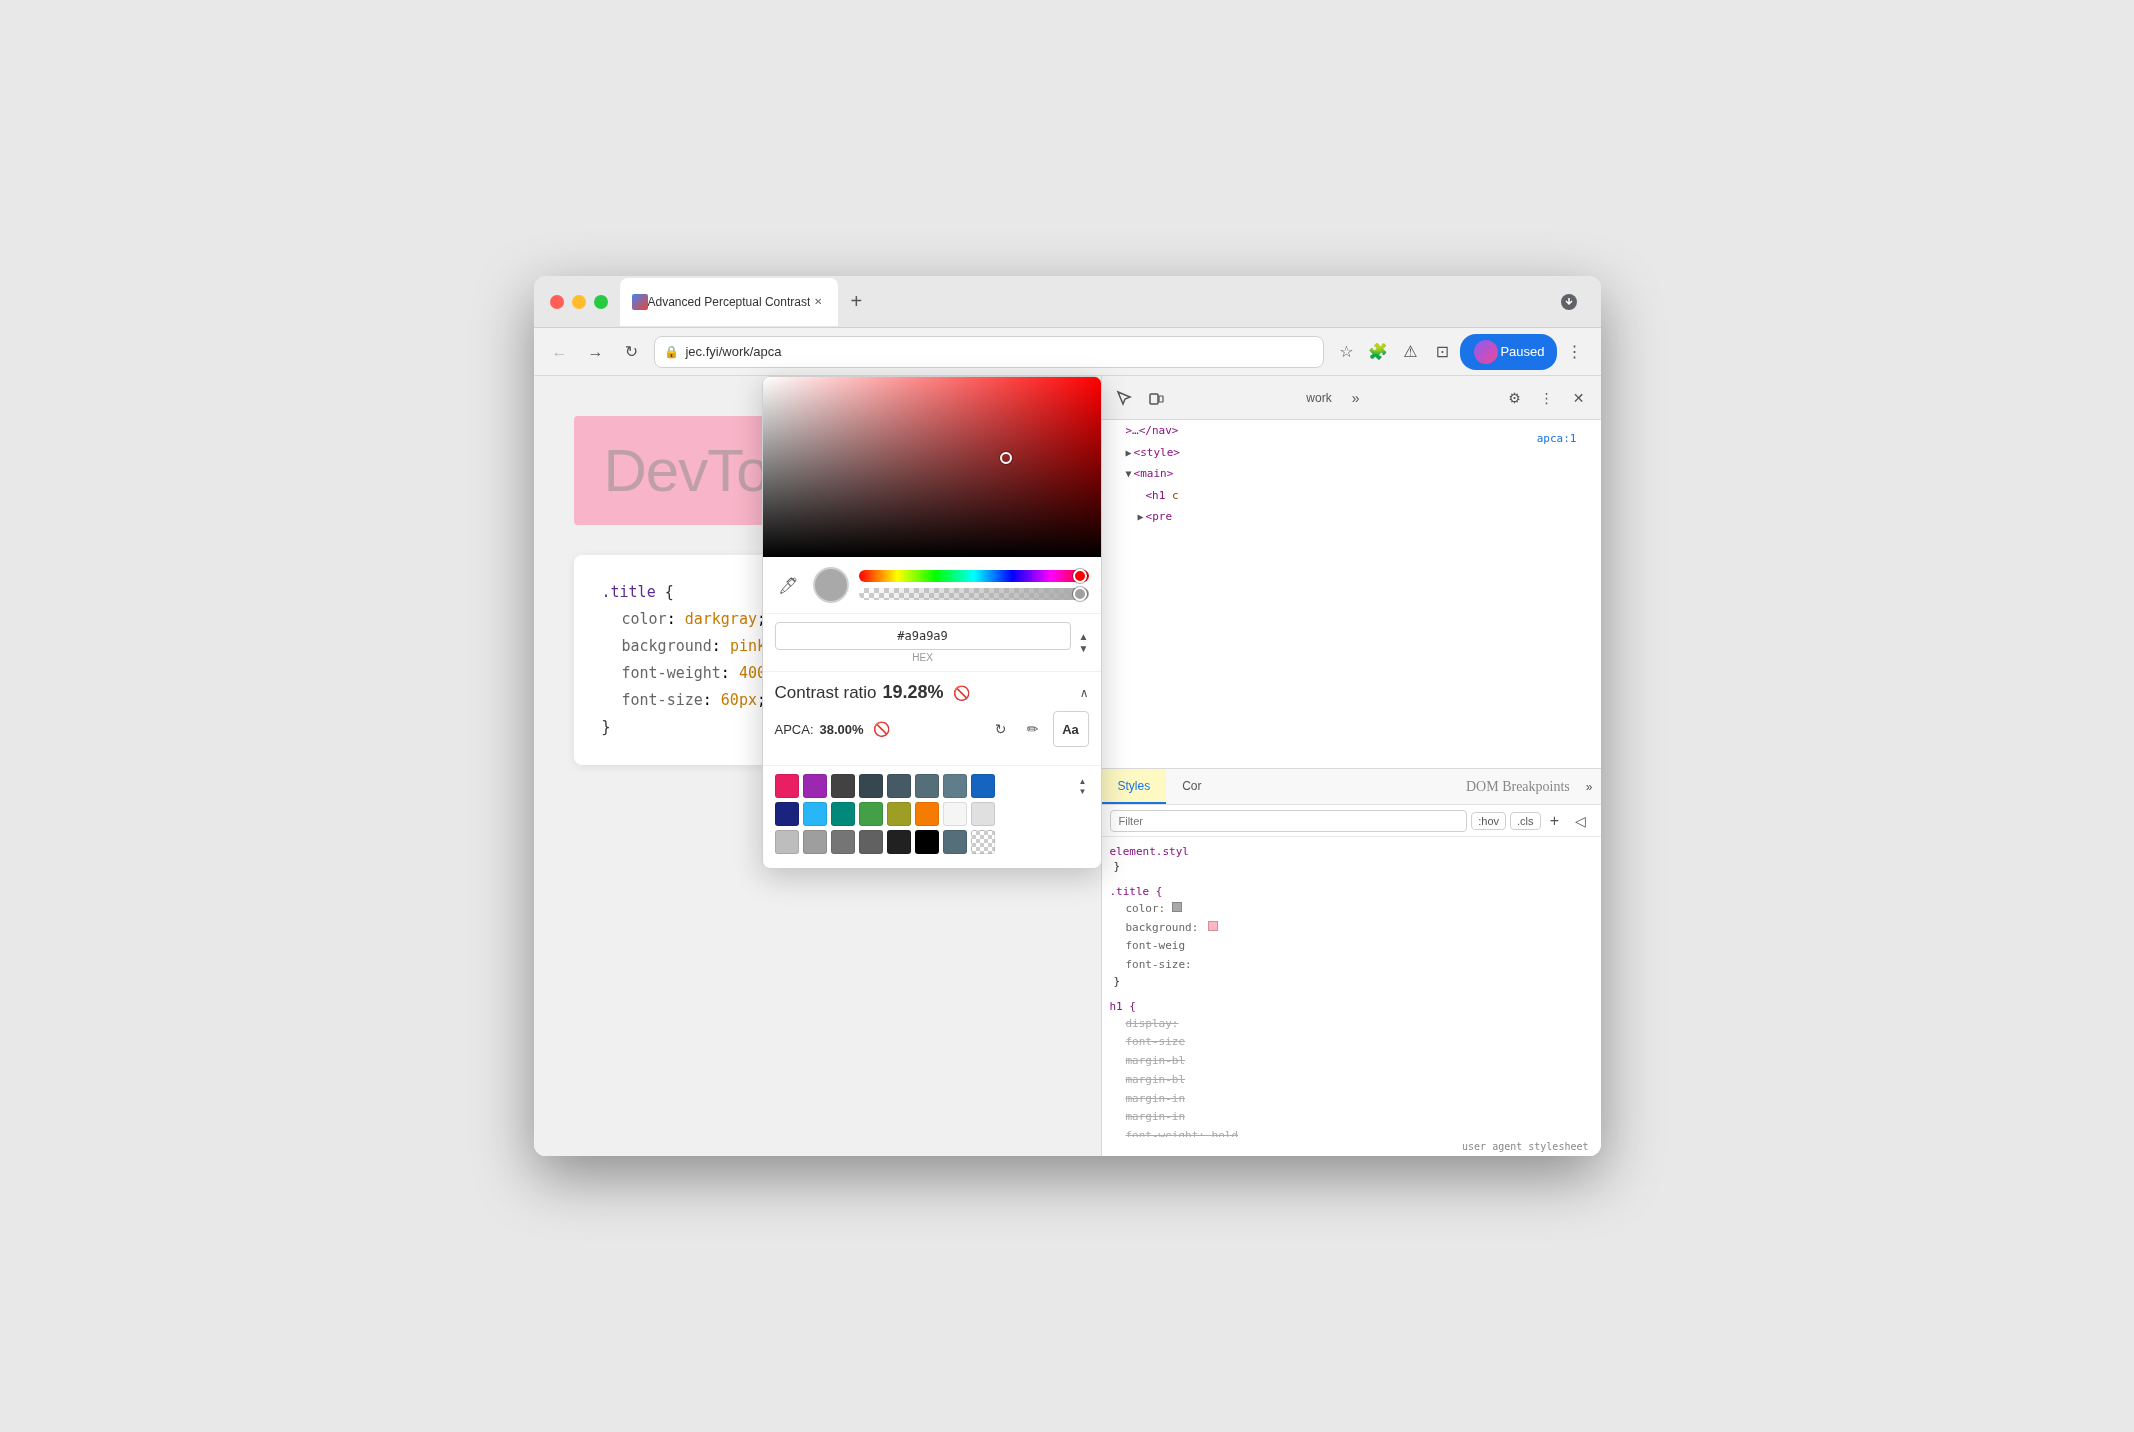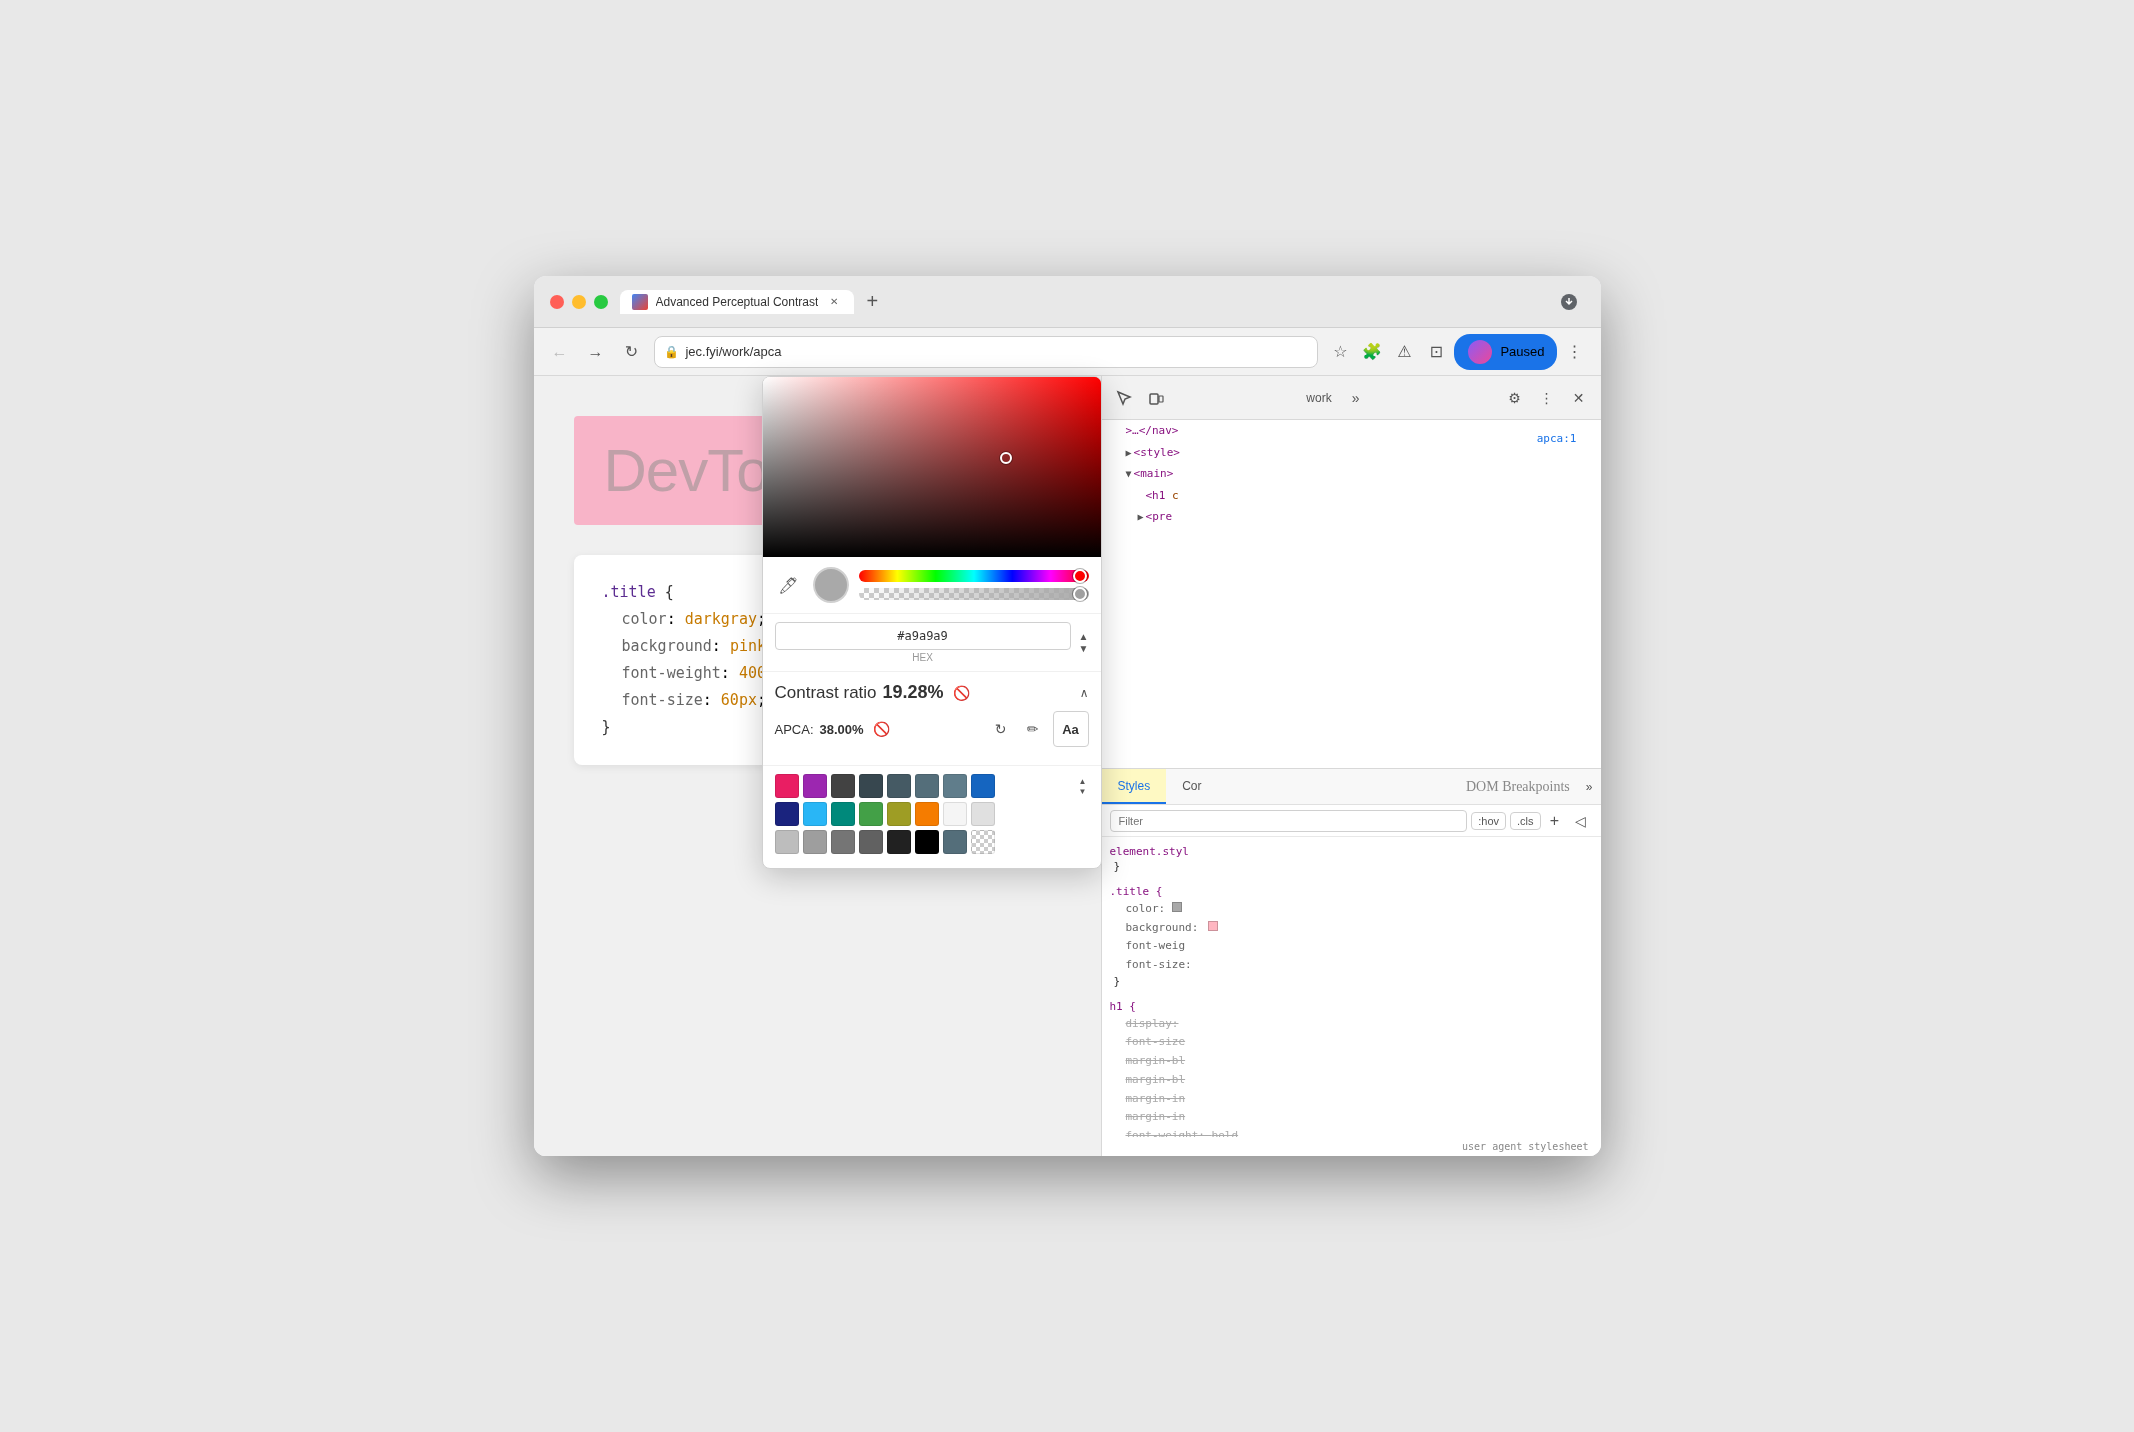--- a/index.html
+++ b/index.html
@@ -51,22 +51,21 @@
       flex: 1;
       gap: 4px;
     }
     .browser-tab {
       display: flex;
       align-items: center;
       background: white;
       border-radius: 8px 8px 0 0;
       padding: 6px 12px;
       font-size: 13px;
-      gap: 8px;
-      height: 24px;
+      height: 48px;
     }
     .tab-favicon {
       width: 16px;
       height: 16px;
       border-radius: 2px;
       background: linear-gradient(135deg, #4285f4, #ea4335);
     }
     .tab-title {
       font-size: 12px;
       color: #333;
@@ -144,29 +143,28 @@
       display: flex;
       align-items: center;
       justify-content: center;
       font-size: 16px;
       color: #555;
       cursor: pointer;
       border-radius: 4px;
     }
     .paused-btn {
       background: #1a73e8;
-      color: #000000;
+      color: #ffffff;
       border-radius: 16px;
       padding: 4px 12px;
       font-size: 13px;
       font-weight: 500;
       cursor: pointer;
       display: flex;
       align-items: center;
-      gap: 6px;
     }
     .profile-avatar {
       width: 28px;
       height: 28px;
       border-radius: 50%;
       background: linear-gradient(135deg, #8b5cf6, #ec4899);
       border: 2px solid #1a73e8;
     }
 
     

